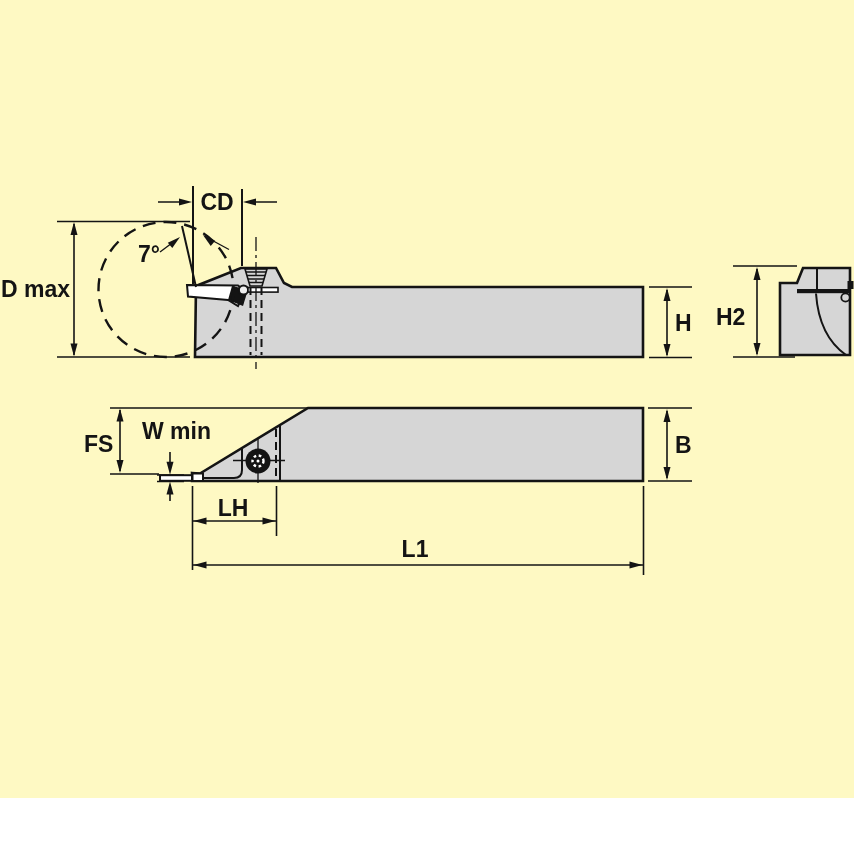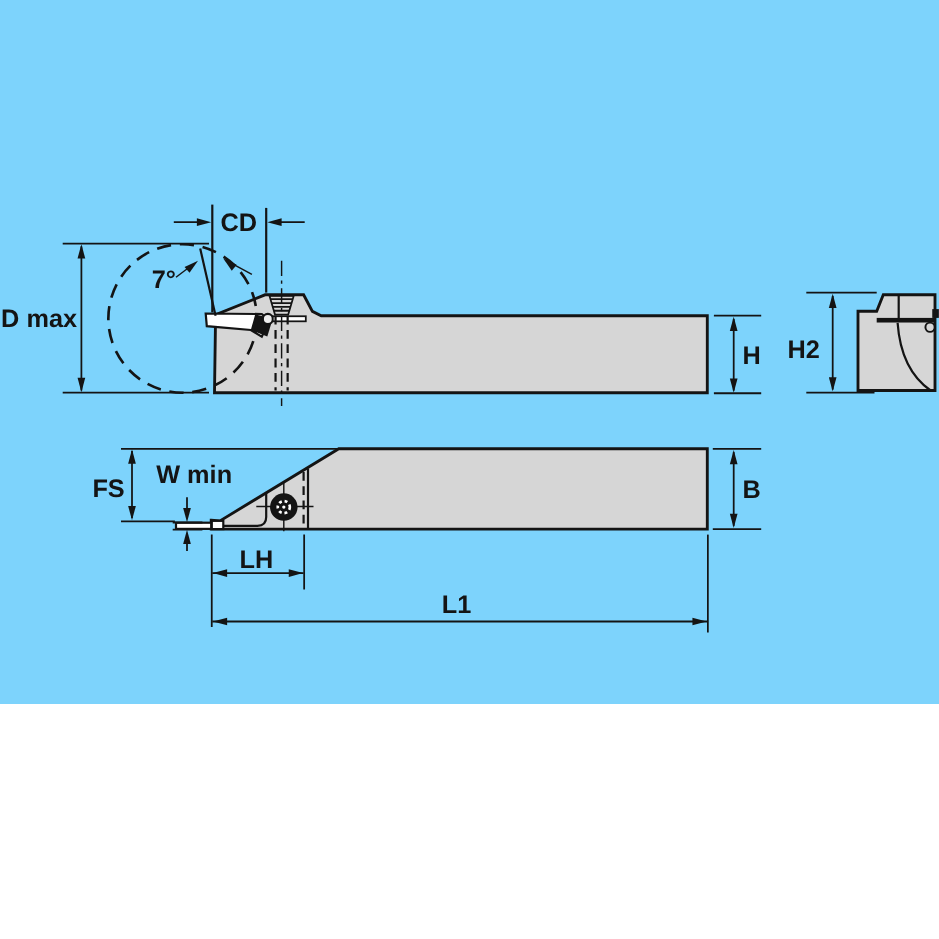--- a/index.html
+++ b/index.html
@@ -1,16 +1,16 @@
 <!DOCTYPE html>
 <html><head>
 <meta charset="utf-8">
 <style>
   html,body{margin:0;padding:0;background:#fff;}
-  .stage{position:relative;width:854px;height:640px;background:#7dd3fc;overflow:hidden;}
+  .stage{position:relative;width:854px;height:798px;background:#fef9c3;overflow:hidden;}
   svg{position:absolute;left:0;top:0;}
   text{font-family:"Liberation Sans","DejaVu Sans",sans-serif;font-weight:bold;font-size:23px;fill:#141414;}
   .ln{stroke:#141414;fill:none;}
   .med{stroke-width:2;}
   .thin{stroke-width:1.6;}
   .hair{stroke-width:1.3;}
   .arrow{fill:#141414;stroke:none;}
   .bodyfill{fill:#d6d6d6;stroke:#141414;stroke-width:2.6;stroke-linejoin:miter;}
   .whitefill{fill:#ffffff;stroke:#141414;stroke-width:2;}
 </style>

